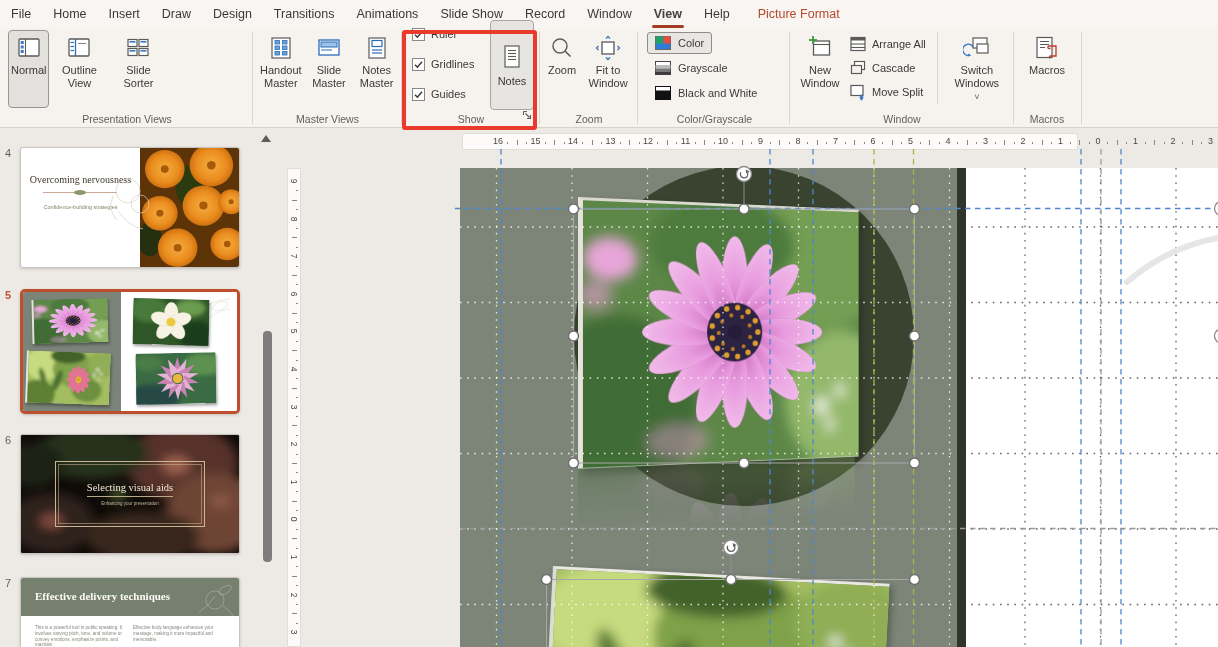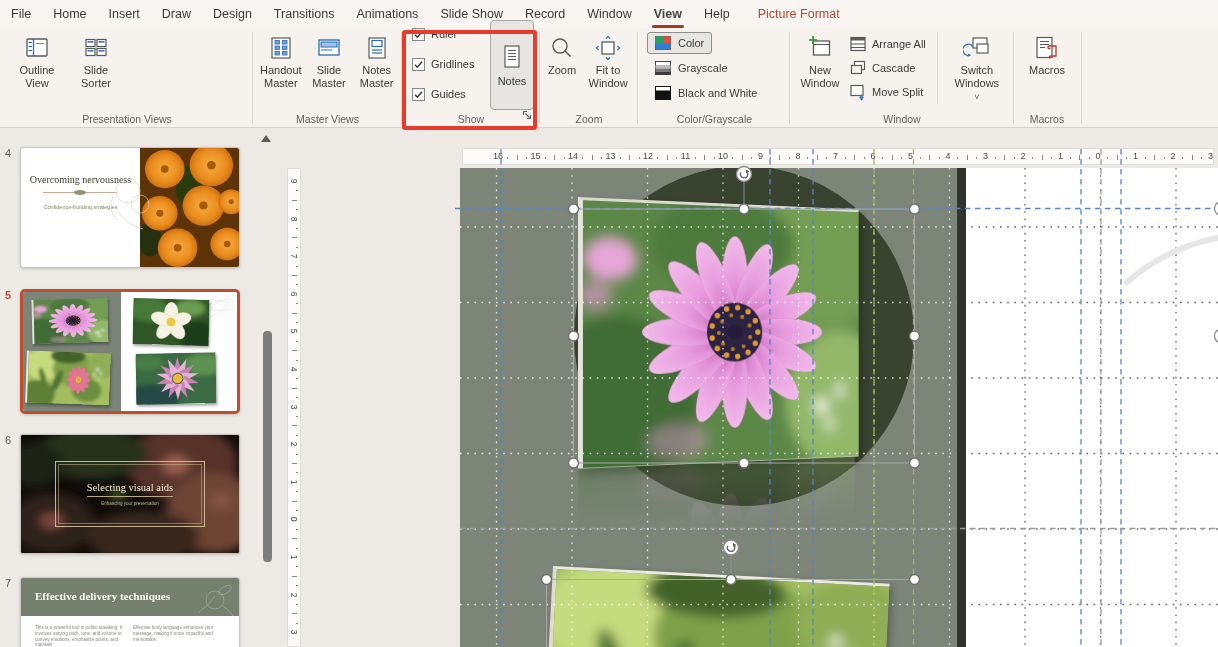--- a/index.html
+++ b/index.html
@@ -66,21 +66,21 @@
   .t6title{font-family:"Liberation Serif",serif;font-size:10.5px;color:#f2ead8;border-bottom:1px solid #b8a888;padding-bottom:3px;}
   .t6sub{margin-top:4px;font-size:4.5px;color:#c4b8a2;}
   
   .t7{top:449px;height:86px;}
   .t7head{position:relative;height:38px;background:#75806e;}
   .t7title{position:absolute;left:14px;top:12px;font-family:"Liberation Serif",serif;font-weight:bold;font-size:11px;color:#fdfbf5;}
   .t7art{position:absolute;right:4px;top:2px;opacity:.55;}
   .t7body{display:flex;gap:10px;padding:9px 14px 0;background:#fff;height:48px;}
   .t7col{width:88px;font-size:4.6px;line-height:5.8px;color:#8a867e;}
   
-  .hruler{position:absolute;left:462px;top:20px;width:752px;height:17px;background:#fcfbf9;border:1px solid #e0dcd6;border-radius:2px;box-sizing:border-box;}
+  .hruler{position:absolute;left:462px;top:5px;width:616px;height:17px;background:#fcfbf9;border:1px solid #e0dcd6;border-radius:2px;box-sizing:border-box;}
   .hruler .n{position:absolute;top:2px;width:20px;text-align:center;font-size:9px;color:#4a4845;}
   .hruler .t{position:absolute;background:#8a8885;width:1px;}
   .vruler{position:absolute;left:287px;top:40px;width:14px;height:479px;background:#fcfbf9;border:1px solid #e0dcd6;border-radius:2px;box-sizing:border-box;}
   .vruler .n{position:absolute;left:1px;width:10px;text-align:center;font-size:8.5px;color:#4a4845;transform:rotate(90deg);}
   .vruler .t{position:absolute;background:#8a8885;height:1px;}
   
   .slide-clip{position:absolute;left:460px;top:40px;width:758px;height:479px;overflow:hidden;}
   .reg-olive{position:absolute;left:0;top:0;width:497px;height:479px;background:#7d8579;}
   .reg-strip{position:absolute;left:497px;top:0;width:9px;height:479px;background:#2f342c;}
   .reg-white{position:absolute;left:506px;top:0;width:252px;height:479px;background:#ffffff;}
@@ -117,20 +117,30 @@
       <span class="tab">Window</span>
       <span class="tab active">View</span>
       <span class="tab">Help</span>
       <span class="tab context">Picture Format</span>
     </div>
 
   <div class="ribbon">
 
     <div class="rgroup" style="left:4px;width:246px;">
       <div class="gbody" style="gap:1px;padding-left:4px;">
+        <div class="rbtn sel">
+          <svg width="26" height="26" viewBox="0 0 26 26">
+              <rect x="3" y="4" width="20" height="17" rx="1" fill="#fff" stroke="#5a5a58" stroke-width="1.3"></rect>
+              <line x1="9.5" y1="4" x2="9.5" y2="21" stroke="#5a5a58" stroke-width="1.1"></line>
+              <rect x="4.7" y="6" width="3" height="3" fill="#3b78c3"></rect>
+              <rect x="4.7" y="10.5" width="3" height="3" fill="#3b78c3"></rect>
+              <rect x="4.7" y="15" width="3" height="3" fill="#3b78c3"></rect>
+            </svg>
+          <div class="lbl">Normal</div>
+        </div>
         <div class="rbtn">
           <svg width="26" height="26" viewBox="0 0 26 26">
               <rect x="3" y="4" width="20" height="17" rx="1" fill="#fff" stroke="#5a5a58" stroke-width="1.3"></rect>
               <line x1="9.5" y1="4" x2="9.5" y2="21" stroke="#2b6cb8" stroke-width="1.3"></line>
               <line x1="4.5" y1="7.5" x2="8" y2="7.5" stroke="#2b6cb8" stroke-width="1.2"></line>
               <line x1="4.5" y1="11.5" x2="8" y2="11.5" stroke="#2b6cb8" stroke-width="1.2"></line>
               <line x1="4.5" y1="15.5" x2="8" y2="15.5" stroke="#2b6cb8" stroke-width="1.2"></line>
               <line x1="12" y1="8.5" x2="20" y2="8.5" stroke="#8a8885" stroke-width="1.1"></line>
             </svg>
           <div class="lbl">Outline View</div>

